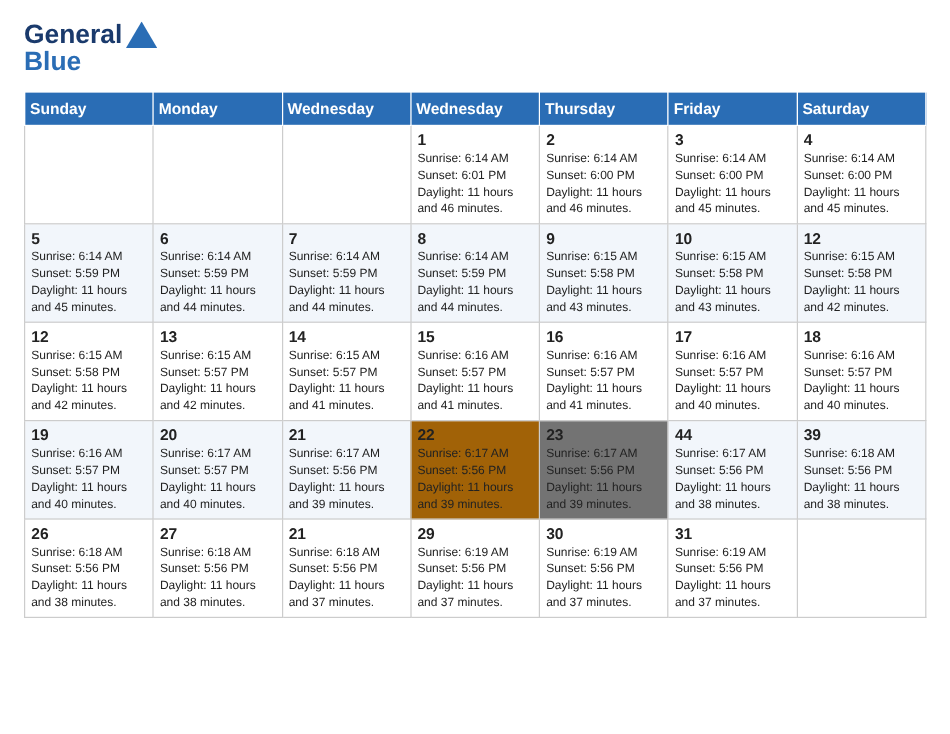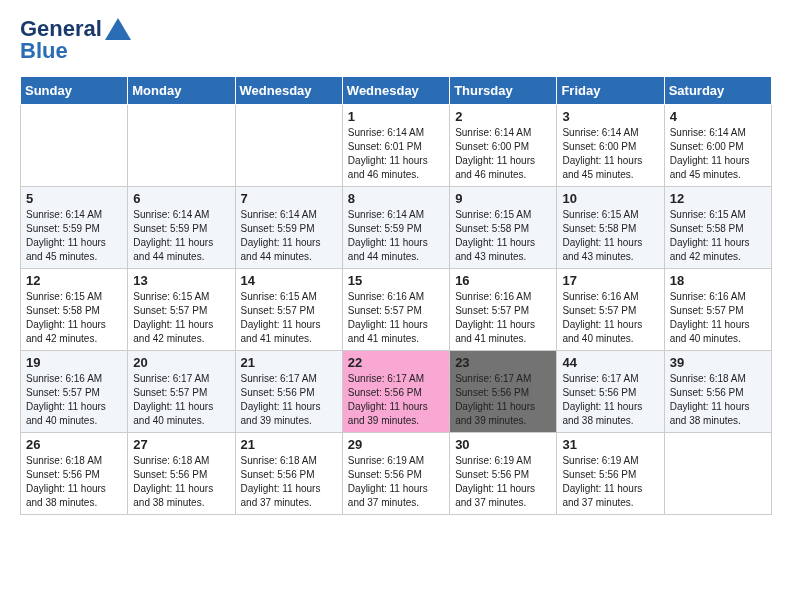--- a/index.html
+++ b/index.html
@@ -261,21 +261,21 @@
 Daylight: 11 hours
 and 40 minutes.</div>
           </td>
           <td style="background: rgb(242, 246, 251);">
             <div class="day-num">21</div>
             <div class="day-info" style="white-space: pre-line;">Sunrise: 6:17 AM
 Sunset: 5:56 PM
 Daylight: 11 hours
 and 39 minutes.</div>
           </td>
-          <td style="background: #f9a8d4;">
+          <td style="background: #a16207;">
             <div class="day-num">22</div>
             <div class="day-info" style="white-space: pre-line;">Sunrise: 6:17 AM
 Sunset: 5:56 PM
 Daylight: 11 hours
 and 39 minutes.</div>
           </td>
           <td style="background: #737373;">
             <div class="day-num">23</div>
             <div class="day-info" style="white-space: pre-line;">Sunrise: 6:17 AM
 Sunset: 5:56 PM

